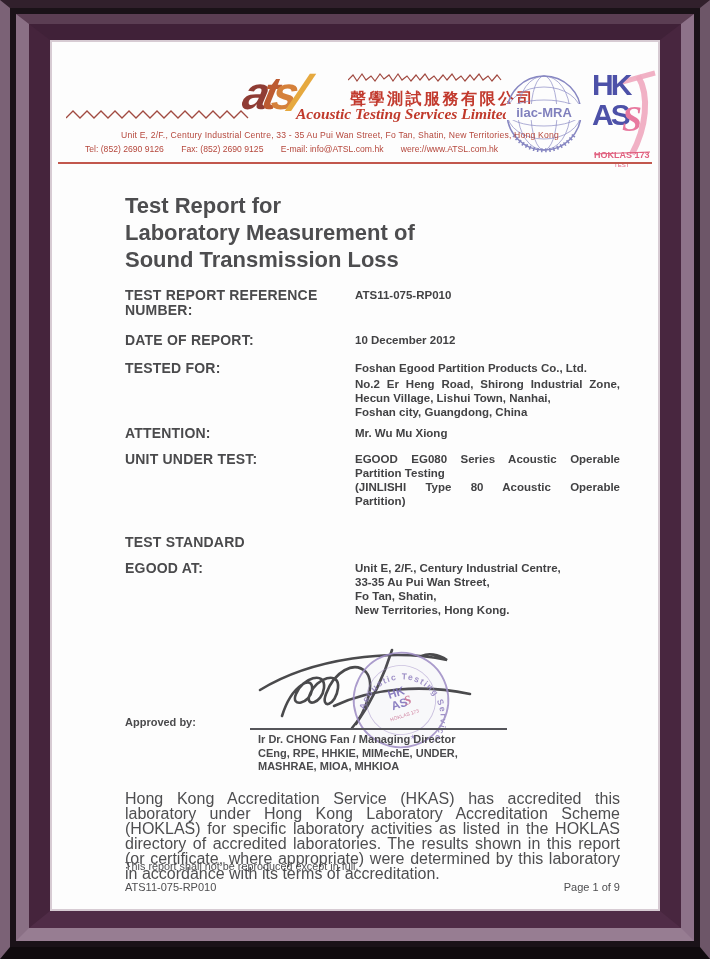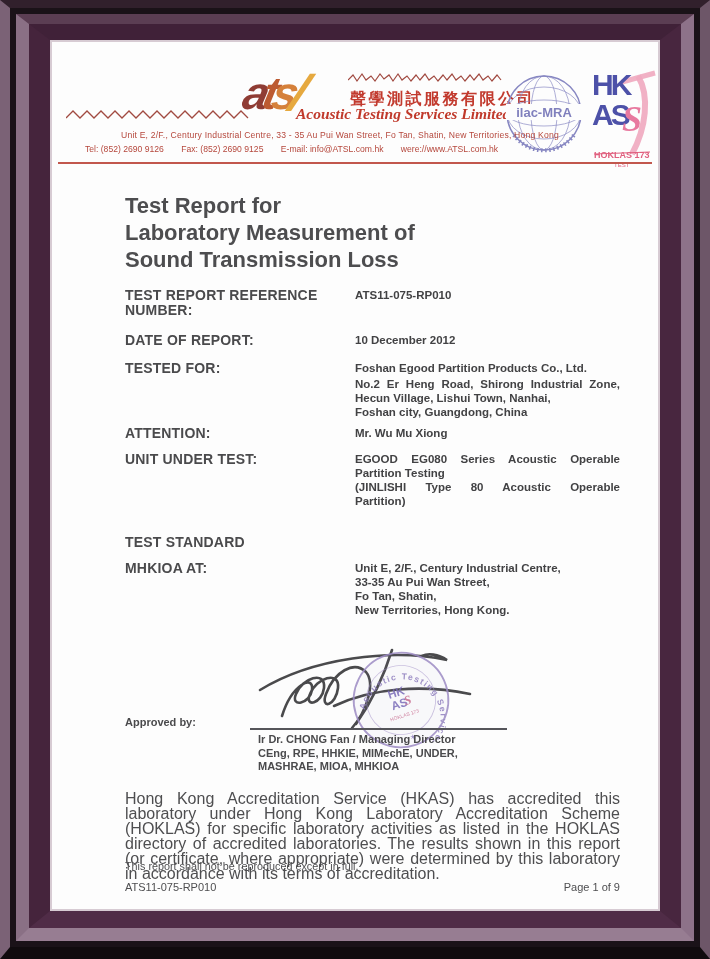--- a/index.html
+++ b/index.html
@@ -163,21 +163,21 @@
             <div class="j">EGOOD EG080 Series Acoustic Operable</div>
             <div>Partition Testing</div>
             <div class="j">(JINLISHI Type 80 Acoustic Operable</div>
             <div>Partition)</div>
           </div>
         </div>
         <div class="frow mb11">
           <div class="flabel">TEST STANDARD</div>
         </div>
         <div class="frow">
-          <div class="flabel">MHKIOA AT:</div>
+          <div class="flabel">EGOOD AT:</div>
           <div class="fval ml">
             <div>Unit E, 2/F., Century Industrial Centre,</div>
             <div>33-35 Au Pui Wan Street,</div>
             <div>Fo Tan, Shatin,</div>
             <div>New Territories, Hong Kong.</div>
           </div>
         </div>
       </div>
 
       <svg class="abs sig-svg" width="270" height="88" viewBox="0 0 270 88">

